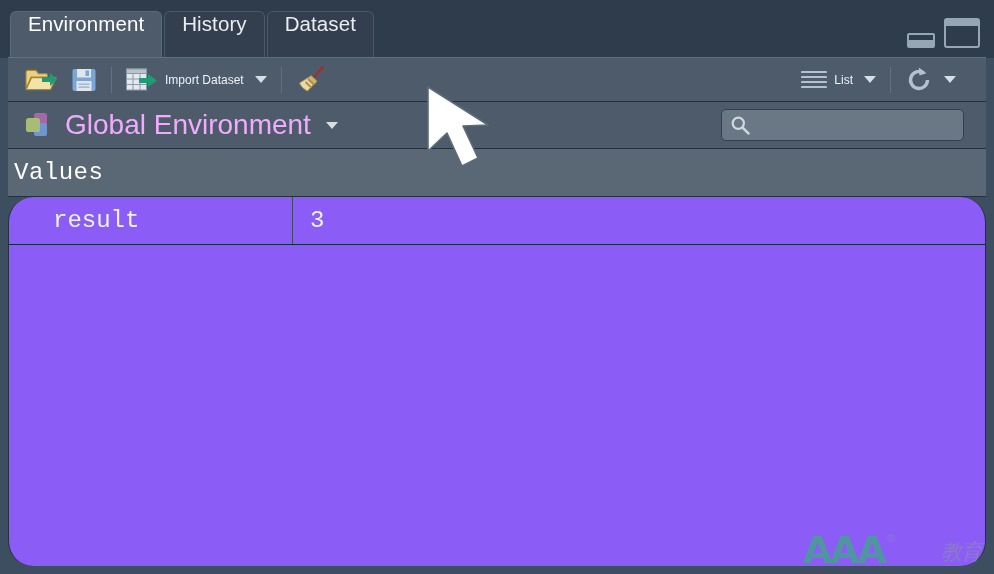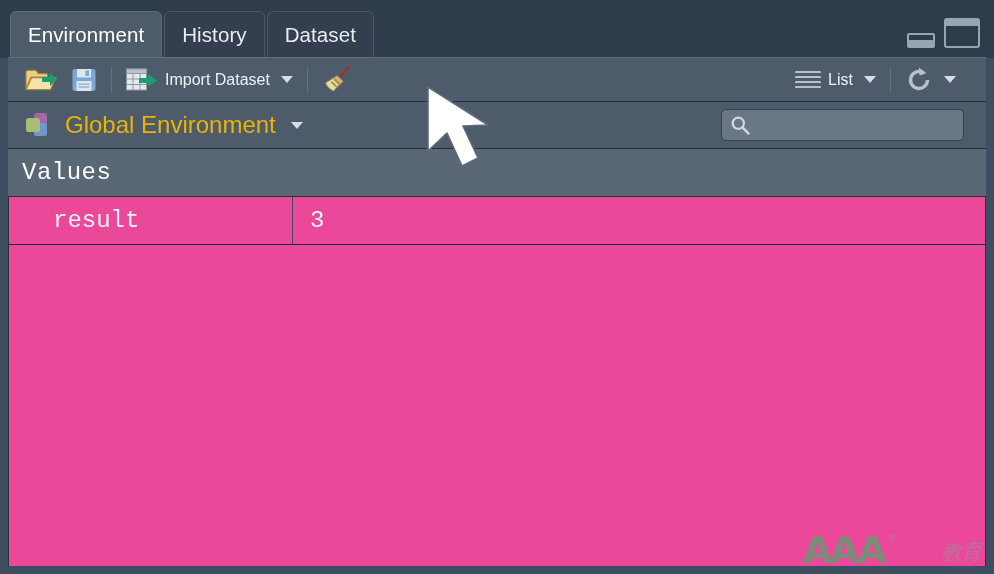--- a/index.html
+++ b/index.html
@@ -30,21 +30,20 @@
     position: absolute;
     left: 10px; top: 11px;
     height: 47px;
     display: flex;
     align-items: flex-start;
   }
   .tab {
     height: 47px;
     padding: 0 17px;
     display: flex;
-    align-items: center;
     justify-content: center;
     background: #333f4e;
     border: 1px solid #4a5867;
     border-bottom: none;
     border-radius: 6px 6px 0 0;
     color: #e9edf1;
     font-size: 20.5px;
     letter-spacing: 0.1px;
     margin-right: 2px;
     white-space: nowrap;
@@ -117,39 +116,39 @@
   
   .ic { position: relative; flex: none; }
 
   .ic-folder { width: 34px; height: 26px; }
   .ic-save   { width: 26px; height: 26px; }
   .ic-grid   { width: 32px; height: 24px; }
   .ic-broom  { width: 30px; height: 28px; }
   .ic-lines  { width: 26px; height: 22px; }
   .ic-refresh{ width: 28px; height: 28px; }
 
-  .tb-label { font-size: 16px; color: #eef2f6; white-space: nowrap; }
+  .tb-label { font-size: 12px; color: #eef2f6; white-space: nowrap; }
 
   
   .envbar {
     position: absolute;
     left: 8px; top: 102px;
     width: 978px; height: 47px;
     background: #4d5b6b;
     border-bottom: 1px solid #22303f;
     display: flex;
     align-items: center;
   }
   .envsel {
     display: flex; align-items: center;
     padding-left: 16px; gap: 11px;
     cursor: default;
   }
   .ic-env { width: 30px; height: 28px; position: relative; flex: none; }
-  .envname { font-size: 24px; color: #eab308; white-space: nowrap; }
+  .envname { font-size: 28px; color: #f0abfc; white-space: nowrap; }
 
   .searchwrap {
     margin-left: auto;
     margin-right: 22px;
     position: relative;
   }
   .searchbox {
     width: 243px; height: 32px;
     background: #6a7785;
     border: 1px solid #32404f;
@@ -178,35 +177,36 @@
   .grouphdr {
     position: absolute;
     left: 8px; top: 149px;
     width: 978px; height: 48px;
     background: #5a6775;
     border-bottom: 1px solid #22303f;
     display: flex;
     align-items: center;
   }
   .grouphdr span {
-    padding-left: 14px;
+    padding-left: 6px;
     font-family: "Liberation Mono", monospace;
     font-size: 24px;
     color: #ffffff;
     letter-spacing: 0.5px;
   }
 
   
   .listarea {
     position: absolute;
     left: 8px; top: 197px;
     width: 978px; height: 369px;
-    background: #ec4899;
+    background: #8b5cf6;
     border-left: 1px solid #22303f;
     border-right: 1px solid #22303f;
+    border-radius: 25px;
   }
   .objrow {
     position: relative;
     height: 48px;
     display: flex;
     align-items: center;
     border-bottom: 1px solid #0d2a46;
     cursor: default;
   }
   .obj-name {

